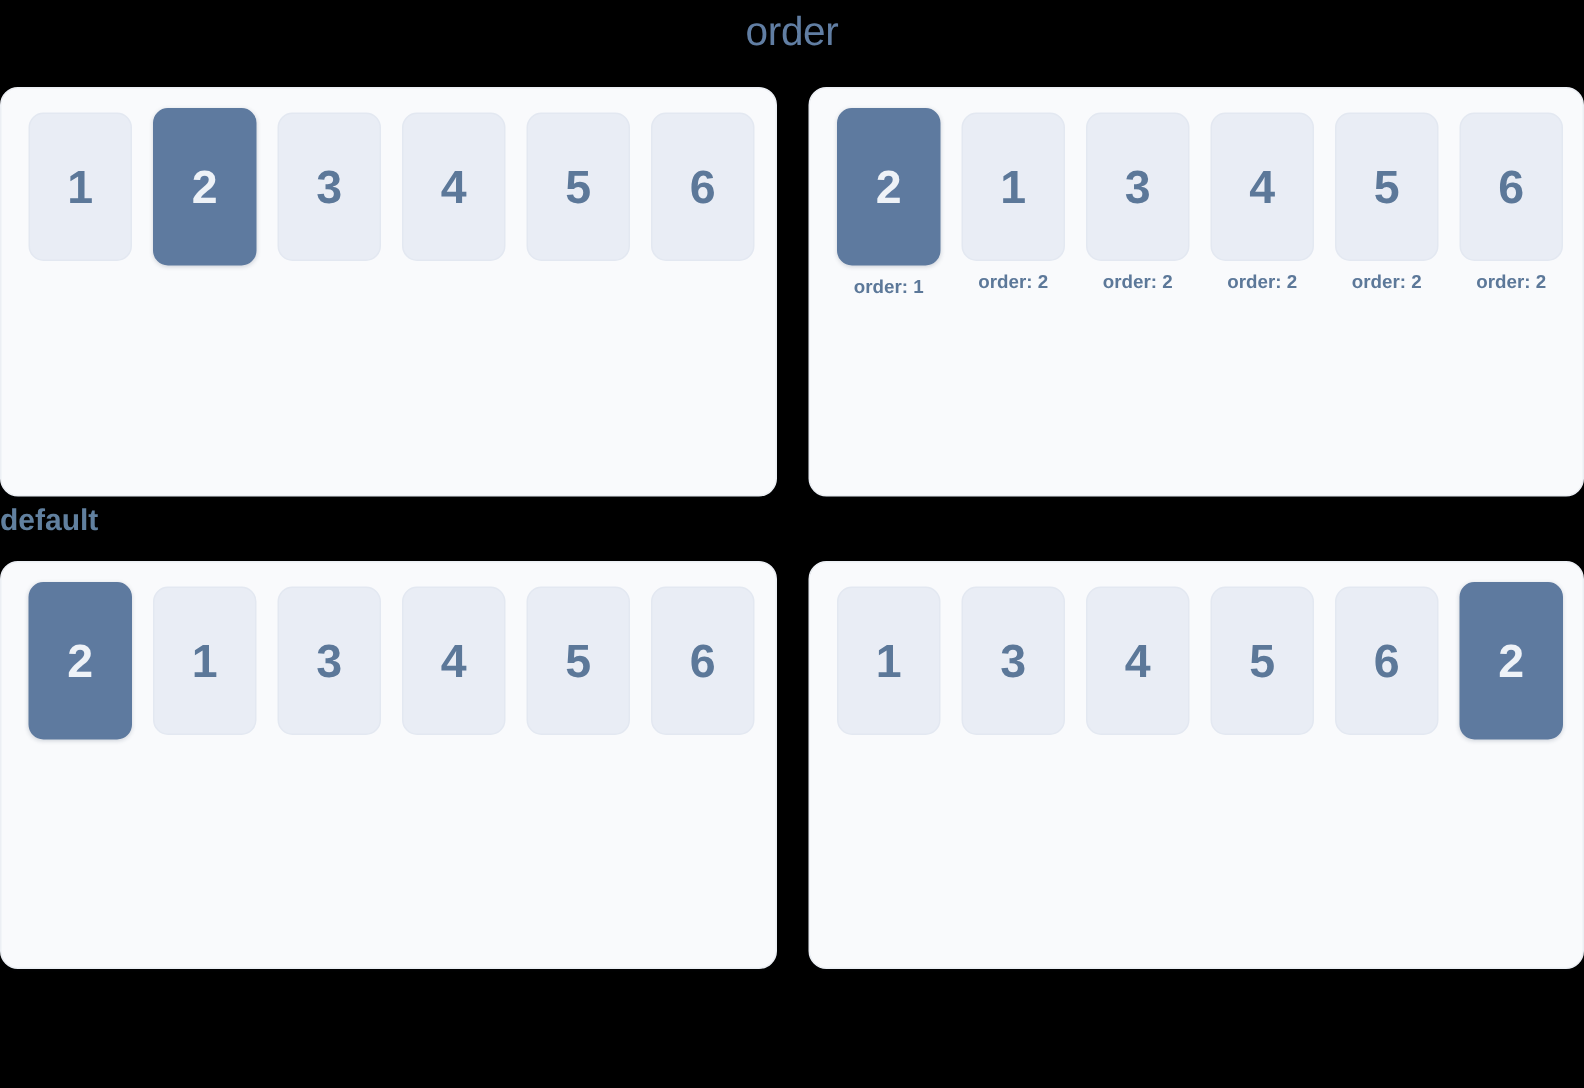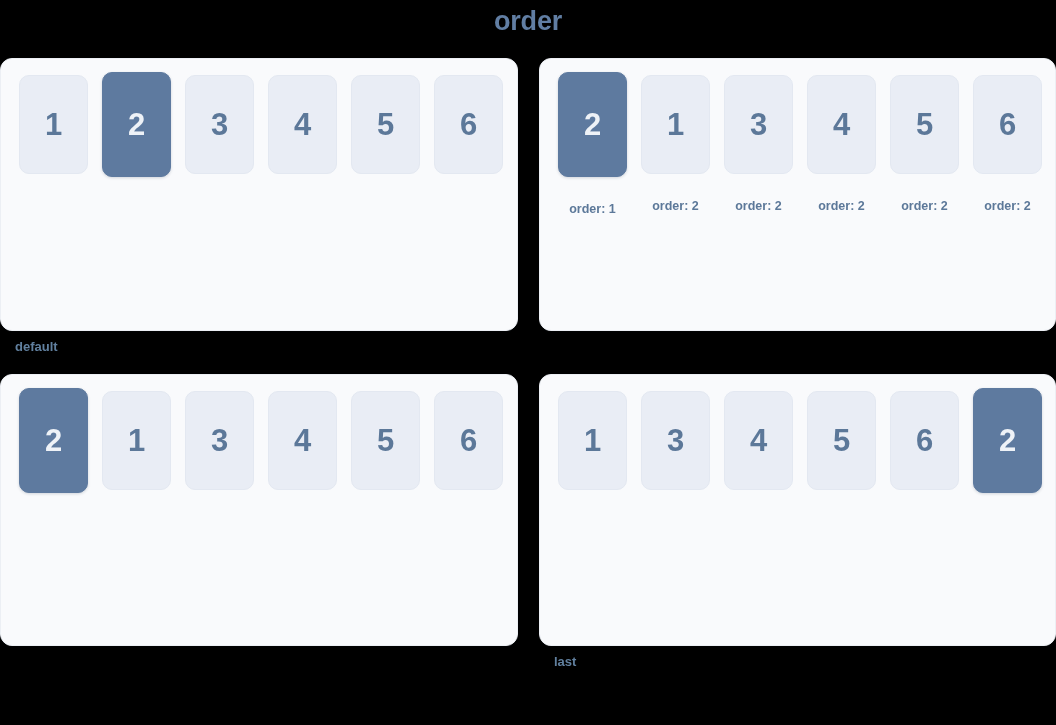--- a/index.html
+++ b/index.html
@@ -18,21 +18,21 @@
   }
 
   
   .page-title {
     position: absolute;
     top: 4px;
     left: 0;
     width: 1056px;
     text-align: center;
     font-size: 27px;
-    font-weight: bold;
+    font-weight: normal;
     color: #617ea3;
     letter-spacing: -0.2px;
     line-height: 34px;
   }
 
   
   .examples {
     position: absolute;
     top: 58px;
     left: 0;
@@ -55,22 +55,22 @@
     border-radius: 12px;
     height: 273px;
     padding: 16px 0 0 0;
     box-shadow: 0 1px 2px rgba(30, 45, 70, 0.06);
     overflow: hidden;
   }
   .example.row-bottom .panel { height: 272px; }
 
   .caption {
     margin-top: 6px;
-    padding-left: 15px;
-    font-size: 13px;
+    padding-left: 0px;
+    font-size: 20px;
     font-weight: bold;
     color: #61809f;
     line-height: 20px;
   }
   .caption.mono {
     font-family: "Liberation Mono", "DejaVu Sans Mono", monospace;
     font-weight: bold;
     letter-spacing: -0.3px;
   }
 
@@ -108,21 +108,21 @@
   .tile.highlight {
     background: #5e7a9f;
     border-color: #5e7a9f;
     color: #eef2f7;
     height: 105px;
     margin-top: -3px;
     box-shadow: 0 1px 3px rgba(30, 45, 70, 0.18);
   }
 
   .tile-order {
-    margin-top: 24px;
+    margin-top: 6px;
     font-size: 12.5px;
     font-weight: bold;
     color: #5c7899;
     line-height: 16px;
     white-space: nowrap;
   }
 </style>
 </head>
 <body>
 
@@ -254,16 +254,15 @@
           <div class="tile">6</div>
           <div class="tile-order"></div>
         </div>
         <div class="tile-wrap">
           <div class="tile highlight">2</div>
           <div class="tile-order"></div>
         </div>
 
       </div>
     </div>
-    <div class="caption">last</div>
   </div>
 
 </div>
 
 </body></html>

